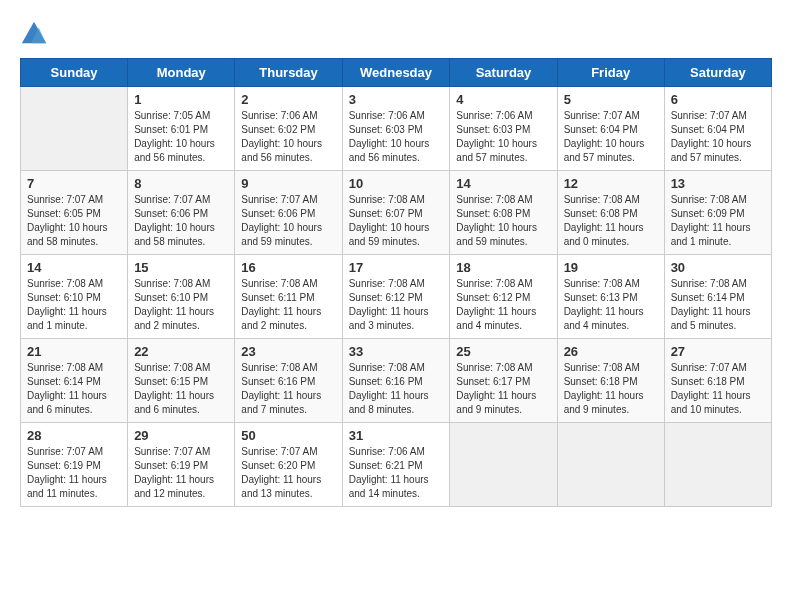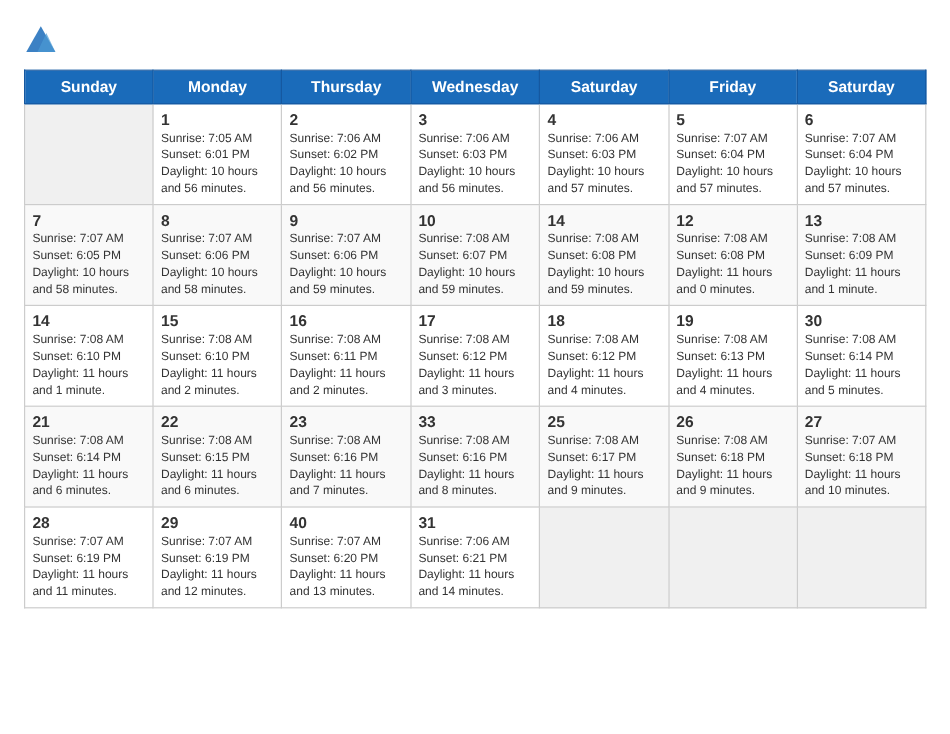--- a/index.html
+++ b/index.html
@@ -333,21 +333,21 @@
 and 11 minutes.</div>
         </td>
         <td>
           <span class="day-number">29</span>
           <div class="day-info" style="white-space: pre-line;">Sunrise: 7:07 AM
 Sunset: 6:19 PM
 Daylight: 11 hours
 and 12 minutes.</div>
         </td>
         <td>
-          <span class="day-number">40</span>
+          <span class="day-number">50</span>
           <div class="day-info" style="white-space: pre-line;">Sunrise: 7:07 AM
 Sunset: 6:20 PM
 Daylight: 11 hours
 and 13 minutes.</div>
         </td>
         <td>
           <span class="day-number">31</span>
           <div class="day-info" style="white-space: pre-line;">Sunrise: 7:06 AM
 Sunset: 6:21 PM
 Daylight: 11 hours

